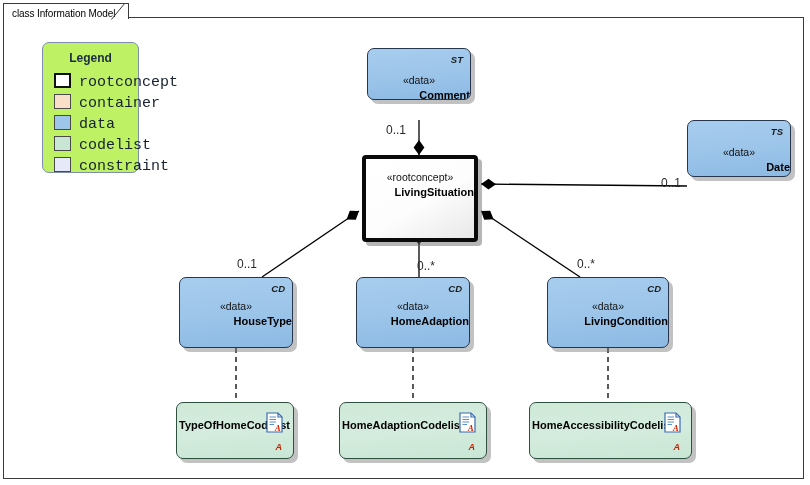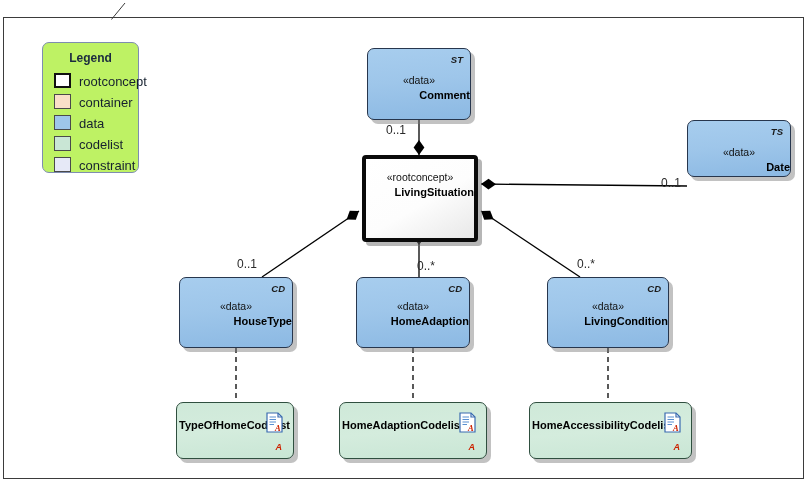--- a/index.html
+++ b/index.html
@@ -211,41 +211,45 @@
     width: 17px;
     height: 15px;
     box-sizing: border-box;
     border: 1px solid #4a4a4a;
   }
   .legend-swatch.thick { border: 2px solid #111111; }
   .legend-text {
     position: absolute;
     left: 25px;
     top: 1px;
-    font-size: 13px;
+    font-size: 15px;
     color: #16212f;
     white-space: nowrap;
+    font-family: Liberation Mono, monospace;
   }
 
   
   .mult {
     position: absolute;
     font-size: 12px;
     color: #2a2a2a;
     z-index: 3;
     white-space: nowrap;
   }
 </style>
 </head>
 <body>
 
 <div id="canvas">
 
   <div id="diagram-frame"></div>
 
+  <div id="title-tab">
+    <span id="title-tab-label">class Information Model</span>
+  </div>
   <svg id="title-tab-fold" viewBox="0 0 18 17">
     <path d="M0,17 L14,0" stroke="#3b3b3b" stroke-width="1" fill="none"></path>
     <path d="M0,17 L17,17" stroke="#ffffff" stroke-width="1" fill="none"></path>
   </svg>
 
   <svg id="edges">
     <defs>
       <marker id="diamond" markerWidth="16" markerHeight="12" refX="15" refY="6" orient="auto" markerUnits="userSpaceOnUse">
         <path d="M0,6 L7.5,0.6 L15,6 L7.5,11.4 Z" fill="#000000"></path>
       </marker>
@@ -284,21 +288,21 @@
     <div class="legend-row" style="top:93px;">
       <span class="legend-swatch" style="background:#c9e6d5;"></span>
       <span class="legend-text">codelist</span>
     </div>
     <div class="legend-row" style="top:114px;">
       <span class="legend-swatch" style="background:#e6e9f7;"></span>
       <span class="legend-text">constraint</span>
     </div>
   </div>
 
-  <div class="node node-data" style="left:367px; top:48px; width:104px; height:72px;">
+  <div class="node node-data" style="left:367px; top:48px; width:104px; height:52px;">
     <div class="node-shadow"></div>
     <div class="node-body">
       <span class="node-corner">ST</span>
       <span class="node-stereo" style="top:25px;">«data»</span>
       <span class="node-title" style="top:40px;">Comment</span>
     </div>
   </div>
 
   <div class="node node-root" style="left:362px; top:155px; width:116px; height:87px;">
     <div class="node-shadow"></div>

